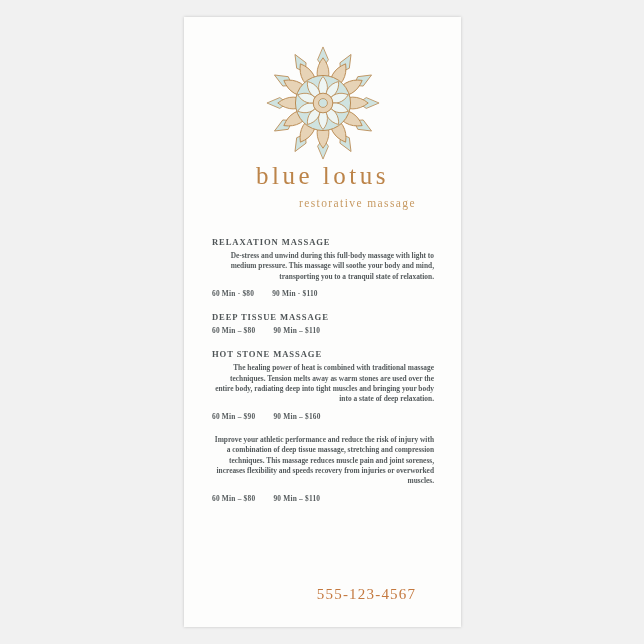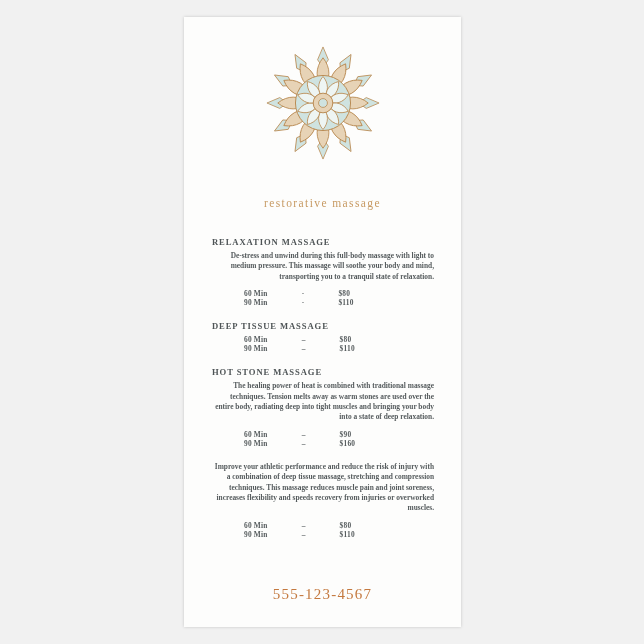--- a/index.html
+++ b/index.html
@@ -55,20 +55,21 @@
   .tagline {
     position: absolute;
     top: 180px;
     left: 0;
     width: 100%;
     text-align: center;
     font-family: "Liberation Serif", serif;
     font-size: 11.5px;
     letter-spacing: 1.4px;
     color: #c79a63;
+    padding-left: 35px;
   }
 
   
   .services {
     position: absolute;
     left: 28px;
     top: 220px;
     width: 222px;
     font-weight: bold;
   }
@@ -89,34 +90,35 @@
     color: #555b5d;
     margin-bottom: 7px;
     text-align: right;
   }
   .svc-prices {
     font-family: "Liberation Serif", serif;
     font-size: 7.4px;
     color: #555b5d;
     letter-spacing: 0.2px;
   }
-  .svc-prices span { display:inline-block;margin-left:32px; }
+  .svc-prices span { display:inline-block; }
   .price-gap { width: 14px; }
 
   
   .phone {
     position: absolute;
     bottom: 24px;
     left: 0;
     width: 100%;
     text-align: center;
     font-family: "Liberation Serif", serif;
     font-size: 15px;
     letter-spacing: 1.2px;
     color: #c4793f;
+    padding-left: 44px;
   }
 </style>
 </head>
 <body>
 
 <div id="page">
   <div class="card">
 
     <div class="logo-wrap">
       <svg viewBox="0 0 120 120" width="118" height="118" aria-hidden="true">
@@ -168,20 +170,21 @@
           <use href="#petal3" transform="rotate(252)"></use>
           <use href="#petal3" transform="rotate(288)"></use>
           <use href="#petal3" transform="rotate(324)"></use>
 
           <circle r="10" fill="#e7d3b6" stroke="#b98a52" stroke-width="1"></circle>
           <circle r="4.5" fill="#cfe3e0" stroke="#b98a52" stroke-width="0.8"></circle>
         </g>
       </svg>
     </div>
 
+    <div class="brand">blue lotus</div>
     <div class="tagline">restorative massage</div>
 
     <div class="services">
 
       <div class="service">
         <div class="svc-title">RELAXATION MASSAGE</div>
         <div class="svc-desc">De-stress and unwind during this full-body massage with light to medium pressure.  This massage will soothe your body and mind, transporting you to a tranquil state of relaxation.</div>
         <div class="svc-prices">
           <span>60 Min</span>
           <span>-</span>

